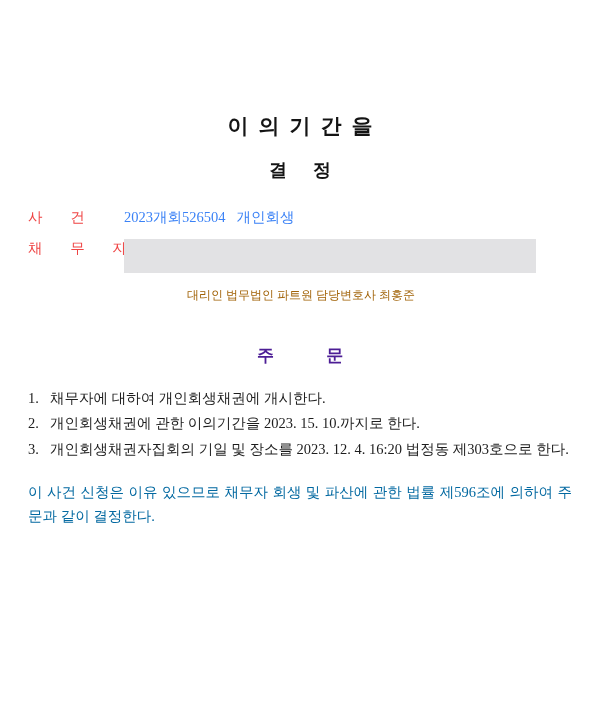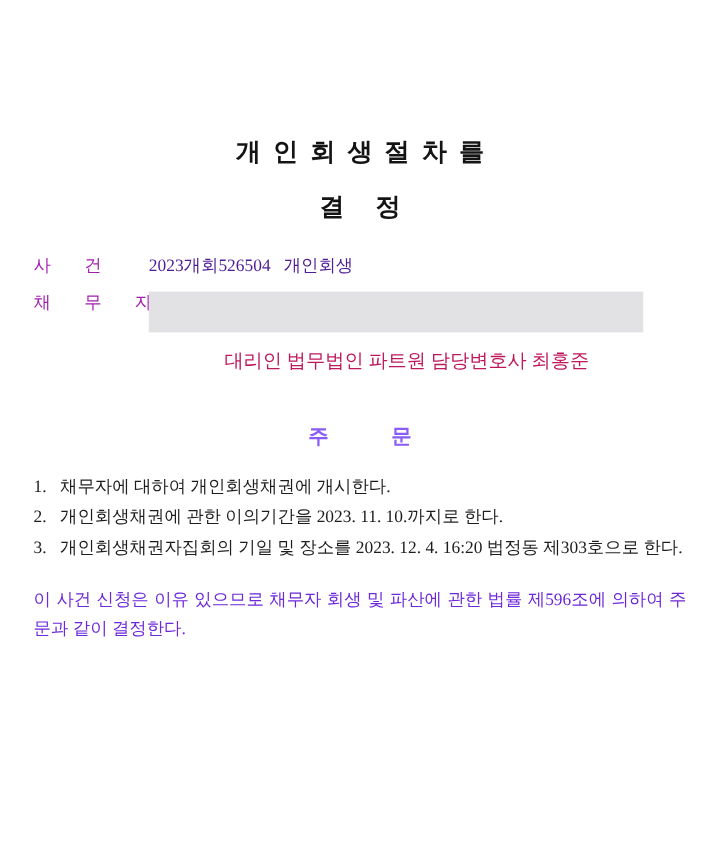--- a/index.html
+++ b/index.html
@@ -28,21 +28,21 @@
     text-align: center;
     font-size: 21px;
     font-weight: bold;
     letter-spacing: 10px;
     text-indent: 10px;
     color: #141414;
   }
   .doc-type {
     margin-top: 18px;
     text-align: center;
-    font-size: 21px;
+    font-size: 18px;
     font-weight: bold;
     letter-spacing: 26px;
     text-indent: 26px;
     color: #141414;
   }
 
   
   .fields {
     margin-top: 26px;
   }
@@ -50,53 +50,53 @@
     display: flex;
     align-items: flex-start;
     margin-bottom: 11px;
     min-height: 20px;
   }
   .field-label {
     width: 96px;
     flex: 0 0 96px;
     font-size: 14.5px;
     letter-spacing: 12px;
-    color: #a21caf;
+    color: #ef4444;
     white-space: nowrap;
   }
   .field-value {
     font-size: 14.5px;
-    color: #4c1d95;
+    color: #3b82f6;
     white-space: pre;
   }
   .redaction {
     display: inline-block;
     height: 34px;
     background: #e2e2e4;
     vertical-align: middle;
   }
   .redaction.wide { width: 412px; }
 
   .attorney-line {
     margin-top: 14px;
     margin-left: 122px;
-    font-size: 16px;
-    color: #be185d;
+    font-size: 12px;
+    color: #a16207;
     padding-left: 37px;
   }
 
   
   .section-heading {
     margin-top: 40px;
     text-align: center;
     font-size: 17px;
     font-weight: bold;
     letter-spacing: 24px;
     text-indent: 24px;
-    color: #8b5cf6;
+    color: #4c1d95;
   }
 
   
   .order-list {
     margin: 20px 0 0 0;
     padding: 0;
     list-style: none;
   }
   .order-item {
     display: flex;
@@ -114,29 +114,29 @@
     flex: 1;
     text-align: justify;
   }
 
   
   .reason-body {
     margin-top: 20px;
     font-size: 14.5px;
     line-height: 1.62;
     text-align: justify;
-    color: #6d28d9;
+    color: #0369a1;
   }
 </style>
 </head>
 <body>
 
 <div class="page">
 
-  <div class="court-title">개인회생절차를</div>
+  <div class="court-title">이의기간을</div>
 
   <div class="doc-type">결정</div>
 
   <div class="fields">
 
     <div class="field-row">
       <div class="field-label">사       건</div>
       <div class="field-value">2023개회526504   개인회생</div>
     </div>
 
@@ -151,21 +151,21 @@
 
   <div class="section-heading">주       문</div>
 
   <ol class="order-list">
     <li class="order-item">
       <span class="order-num">1.</span>
       <span class="order-text">채무자에 대하여 개인회생채권에 개시한다.</span>
     </li>
     <li class="order-item">
       <span class="order-num">2.</span>
-      <span class="order-text">개인회생채권에 관한 이의기간을 2023. 11. 10.까지로 한다.</span>
+      <span class="order-text">개인회생채권에 관한 이의기간을 2023. 15. 10.까지로 한다.</span>
     </li>
     <li class="order-item">
       <span class="order-num">3.</span>
       <span class="order-text">개인회생채권자집회의 기일 및 장소를 2023. 12. 4. 16:20 법정동 제303호으로 한다.</span>
     </li>
   </ol>
 
 
   <div class="reason-body">이 사건 신청은 이유 있으므로 채무자 회생 및 파산에 관한 법률 제596조에 의하여 주문과 같이 결정한다.</div>
 

